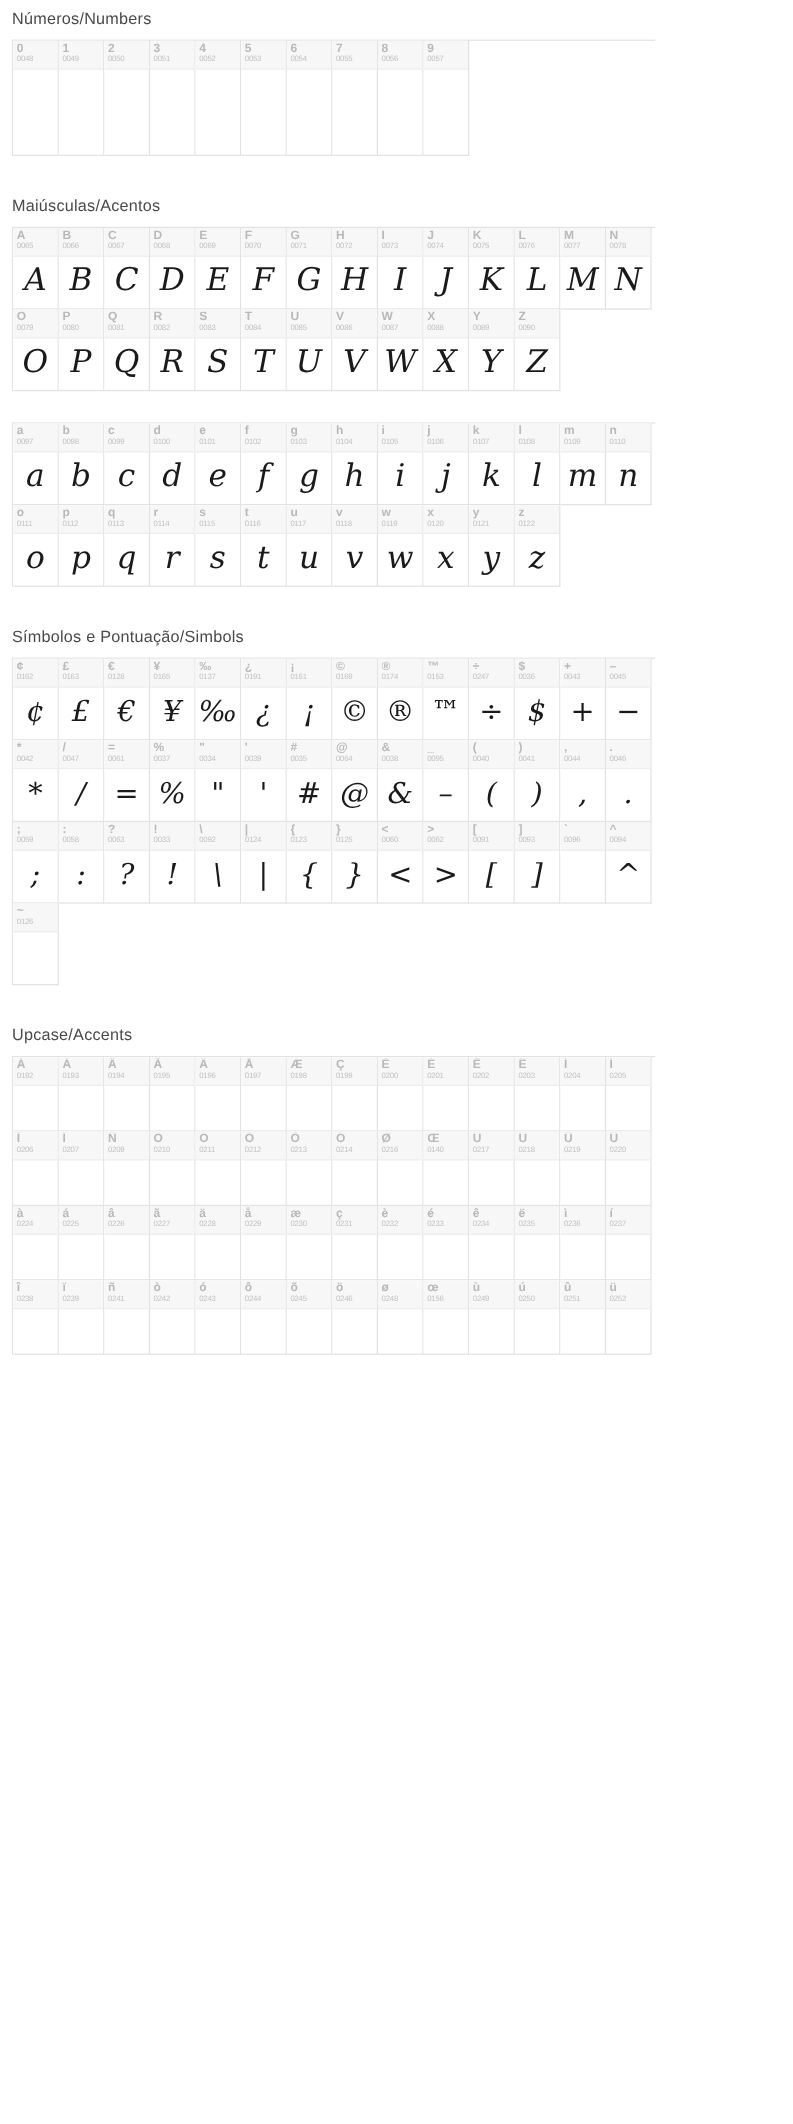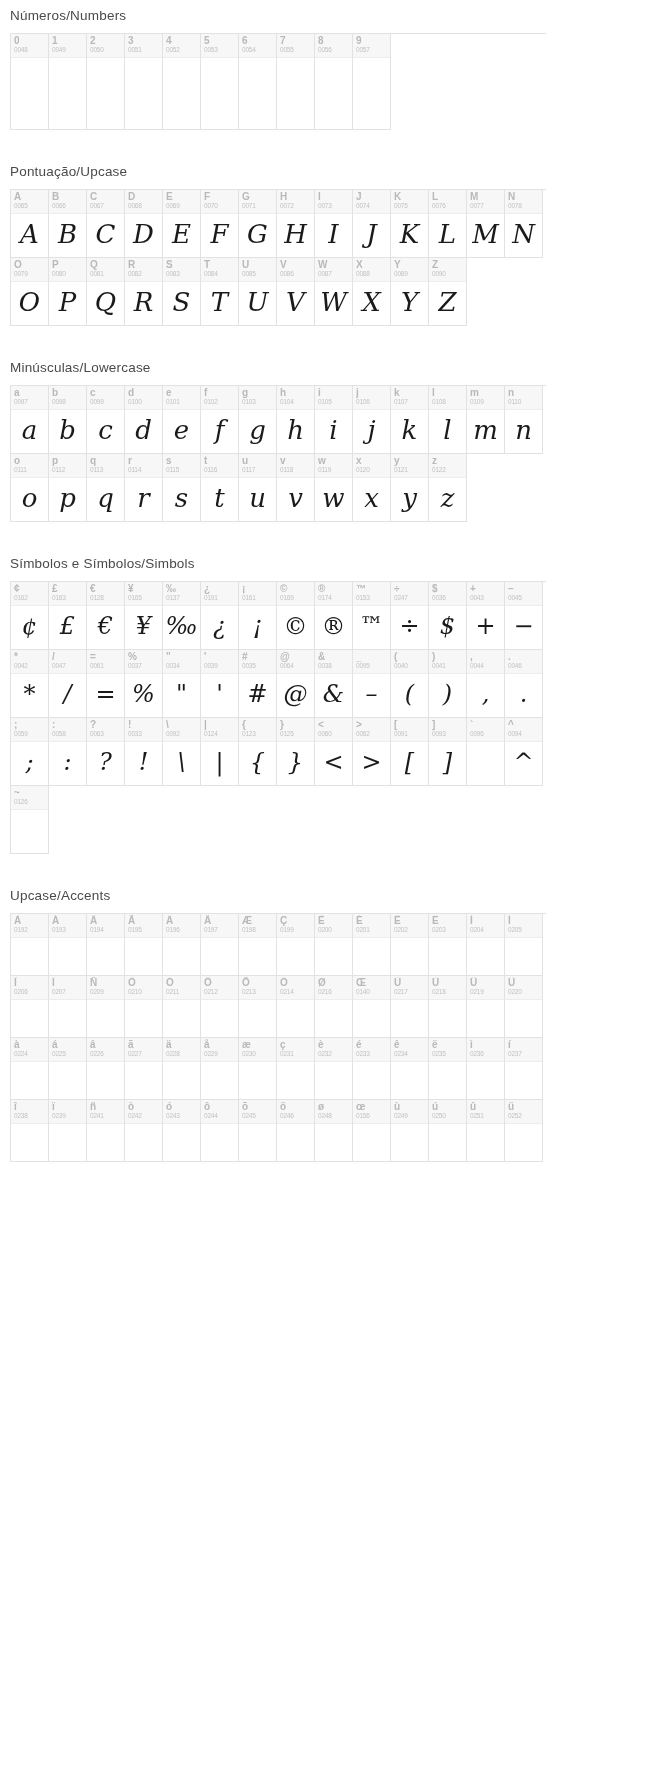--- a/index.html
+++ b/index.html
@@ -172,21 +172,21 @@
             <div class="glyph-head">
               <span class="glyph-char">9</span>
               <span class="glyph-code">0057</span>
             </div>
             <div class="glyph-body"></div>
           </div>
         </div>
       </div>
       <div class="spacer-lg"></div>
       <div class="section">
-        <h2 class="section-title">Pontuação/Upcase</h2>
+        <h2 class="section-title">Maiúsculas/Acentos</h2>
         <div class="glyph-grid grid-upcase">
           <div class="glyph-cell">
             <div class="glyph-head">
               <span class="glyph-char">A</span>
               <span class="glyph-code">0065</span>
             </div>
             <div class="glyph-body">A</div>
           </div>
           <div class="glyph-cell">
             <div class="glyph-head">
@@ -360,21 +360,20 @@
             <div class="glyph-head">
               <span class="glyph-char">Z</span>
               <span class="glyph-code">0090</span>
             </div>
             <div class="glyph-body">Z</div>
           </div>
         </div>
       </div>
       <div class="spacer-lg"></div>
       <div class="section">
-        <h2 class="section-title">Minúsculas/Lowercase</h2>
         <div class="glyph-grid grid-lowercase">
           <div class="glyph-cell">
             <div class="glyph-head">
               <span class="glyph-char">a</span>
               <span class="glyph-code">0097</span>
             </div>
             <div class="glyph-body">a</div>
           </div>
           <div class="glyph-cell">
             <div class="glyph-head">
@@ -548,21 +547,21 @@
             <div class="glyph-head">
               <span class="glyph-char">z</span>
               <span class="glyph-code">0122</span>
             </div>
             <div class="glyph-body">z</div>
           </div>
         </div>
       </div>
       <div class="spacer-lg"></div>
       <div class="section">
-        <h2 class="section-title">Símbolos e Símbolos/Simbols</h2>
+        <h2 class="section-title">Símbolos e Pontuação/Simbols</h2>
         <div class="glyph-grid grid-symbols">
           <div class="glyph-cell">
             <div class="glyph-head">
               <span class="glyph-char">¢</span>
               <span class="glyph-code">0162</span>
             </div>
             <div class="glyph-body">¢</div>
           </div>
           <div class="glyph-cell">
             <div class="glyph-head">

